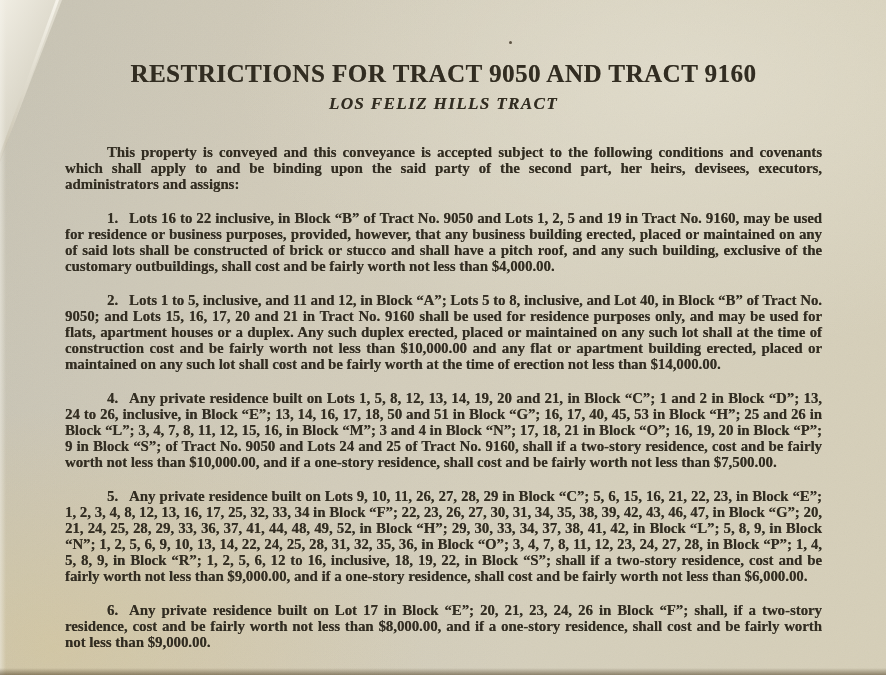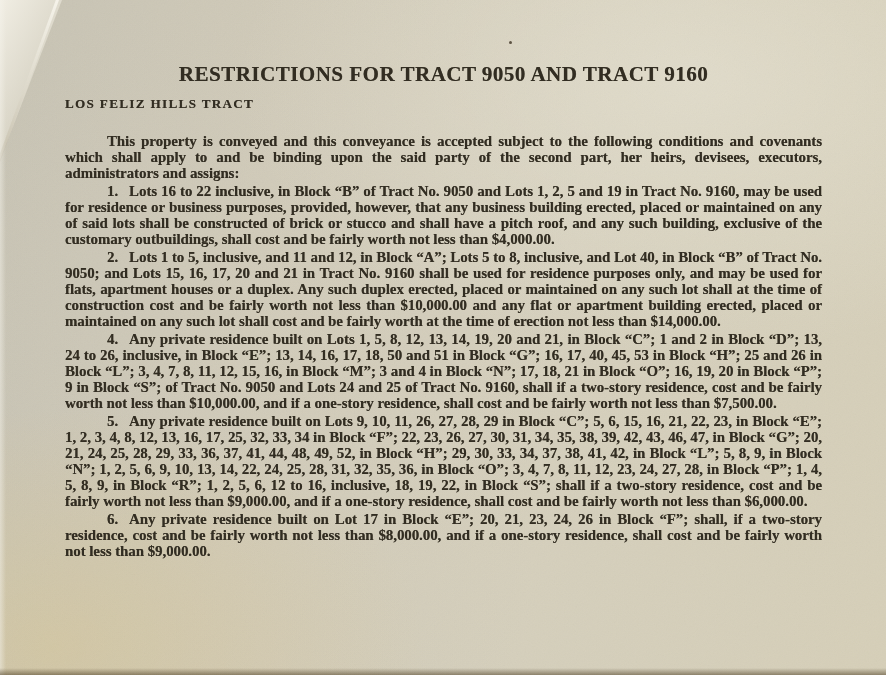--- a/index.html
+++ b/index.html
@@ -31,30 +31,30 @@
     position:absolute; left:0; right:0; bottom:0; height:7px;
     background:linear-gradient(to bottom, rgba(80,66,40,0), rgba(80,66,40,0.55));
   }
   .speck { position:absolute; left:509px; top:41px; width:3px; height:3px; border-radius:50%; background:rgba(70,60,45,0.85); }
   .page-content {
     position:absolute; left:65px; top:0; width:757px;
     color:#322d22; font-weight:bold; font-size:14.8px; line-height:16px;
     text-align:justify; text-shadow:0.2px 0.2px 0.6px rgba(50,44,32,0.65);
   }
   h1.doc-title {
-    margin:62px 0 0; text-align:center; font-size:21px; line-height:24px;
+    margin:62px 0 0; text-align:center; font-size:25px; line-height:24px;
     letter-spacing:0.5px; white-space:nowrap; font-weight:bold;
   }
   h2.doc-subtitle {
-    margin:9px 0 0; text-align:left; font-size:13px; line-height:17px;
-    letter-spacing:1.4px; font-weight:bold;
+    margin:9px 0 0; text-align:center; font-size:17px; line-height:17px;
+    letter-spacing:1.4px; font-weight:bold;font-style:italic;
   }
   p { margin:0; text-indent:42px; }
-  p.intro { margin-top:21px; }
-  p.para { margin-top:2px; }
+  p.intro { margin-top:32px; }
+  p.para { margin-top:18px; }
   .num { margin-right:11px; }
 </style>
 </head>
 <body>
 
 <div class="scan">
 
   <svg class="grain" xmlns="http://www.w3.org/2000/svg">
     <filter id="paperNoise">
       <feTurbulence type="fractalNoise" baseFrequency="0.9" numOctaves="2" stitchTiles="stitch"></feTurbulence>

